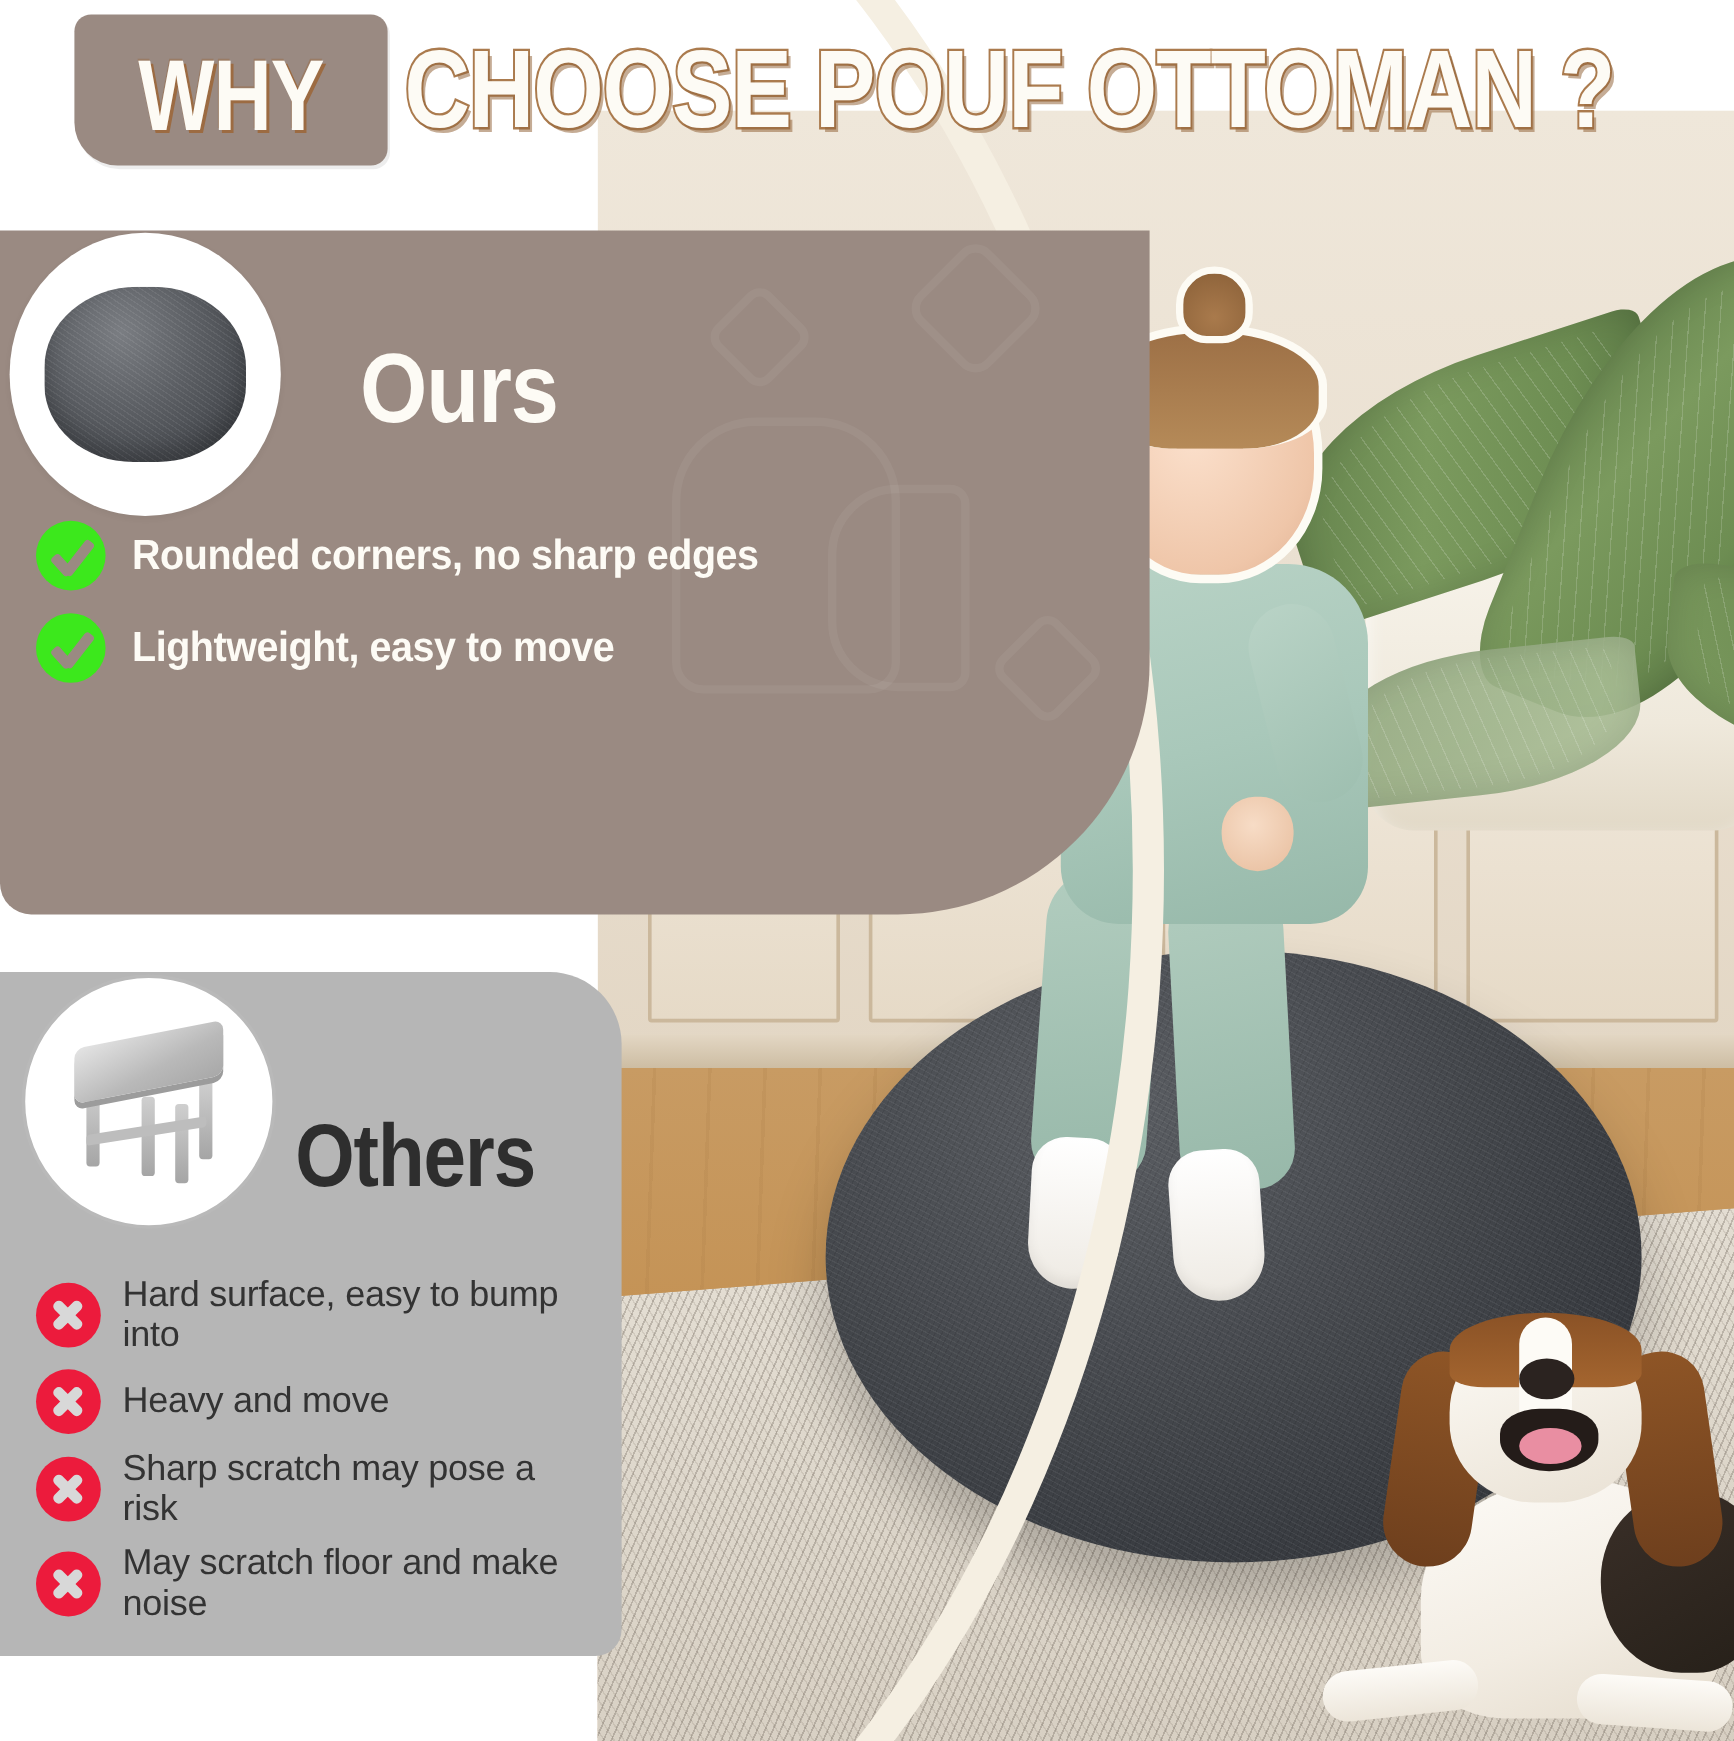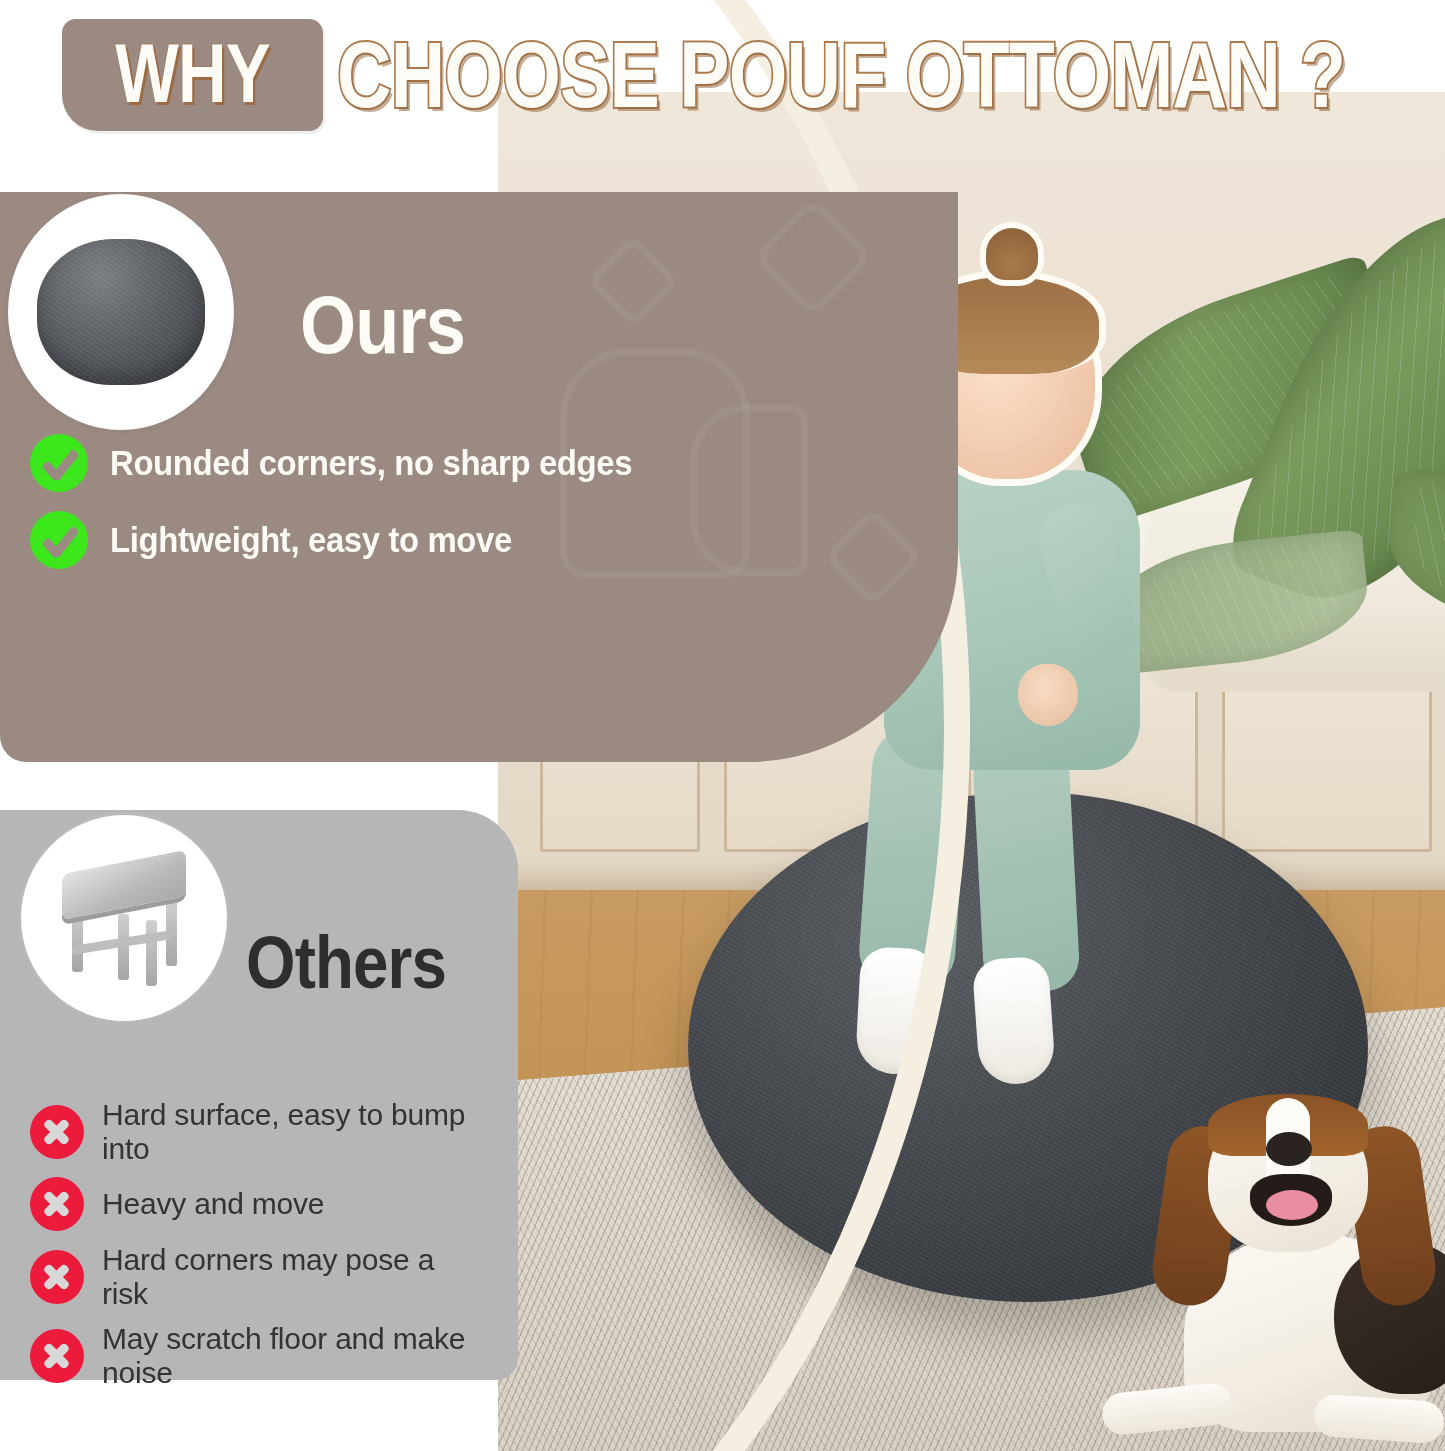--- a/index.html
+++ b/index.html
@@ -236,21 +236,21 @@
 
   
   .header {
     position:absolute; left:0; top:0; width:1445px; height:150px;
     display:flex; align-items:center; z-index:40;
   }
   .why-badge {
     margin-left:62px;
     background:#9A8A82;
     border-radius:14px 14px 14px 36px;
-    padding:18px 34px 22px 34px;
+    padding:31px 34px 22px 34px;
     display:flex; align-items:center; justify-content:center;
     box-shadow:2px 3px 0 rgba(0,0,0,.07);
   }
   .why-text {
     font-family:"Liberation Sans", sans-serif;
     font-weight:bold; font-size:84px; line-height:.86;
     color:#fdfbf5;
     letter-spacing:-1px;
     transform:scaleX(.80);
     transform-origin:center;
@@ -374,21 +374,21 @@
   }
   .sl1 { left:14px;  top:50px; }
   .sl2 { left:60px;  top:58px; }
   .sl3 { left:108px; top:44px; }
   .sl4 { left:88px;  top:64px; }
   .stool-rail {
     position:absolute; left:14px; top:82px; width:100px; height:9px;
     background:#bdbdbd; border-radius:3px; transform:skewY(-9deg);
   }
 
-  .others-list { position:absolute; left:30px; top:1098px; z-index:30; width:450px; }
+  .others-list { position:absolute; left:30px; top:1062px; z-index:30; width:450px; }
   .others-row { display:flex; align-items:center; margin-bottom:12px; }
   .ico-x {
     flex:0 0 auto; width:54px; height:54px; border-radius:50%;
     background:#EC1B3C; position:relative; margin-right:18px;
   }
   .ico-x::before, .ico-x::after {
     content:""; position:absolute; width:9px; height:30px;
     background:#d8d8d8; border-radius:4px; left:22px; top:12px;
   }
   .ico-x::before { transform:rotate(45deg); }
@@ -509,21 +509,21 @@
     <div class="others-row">
       <span class="ico-x"></span>
       <span class="others-txt">Hard surface, easy to bump into</span>
     </div>
     <div class="others-row">
       <span class="ico-x"></span>
       <span class="others-txt">Heavy and move</span>
     </div>
     <div class="others-row">
       <span class="ico-x"></span>
-      <span class="others-txt">Hard corners may pose a risk</span>
+      <span class="others-txt">Sharp scratch may pose a risk</span>
     </div>
     <div class="others-row">
       <span class="ico-x"></span>
       <span class="others-txt">May scratch floor and make noise</span>
     </div>
   </div>
 
 </div>
 
 </body></html>

